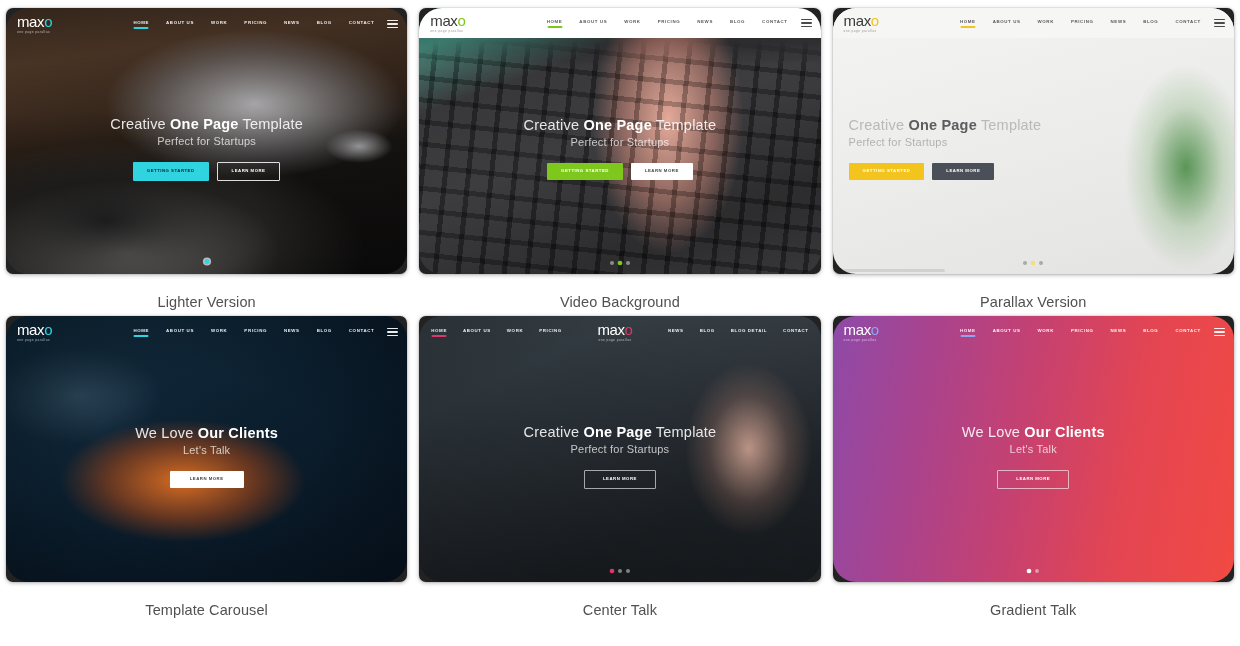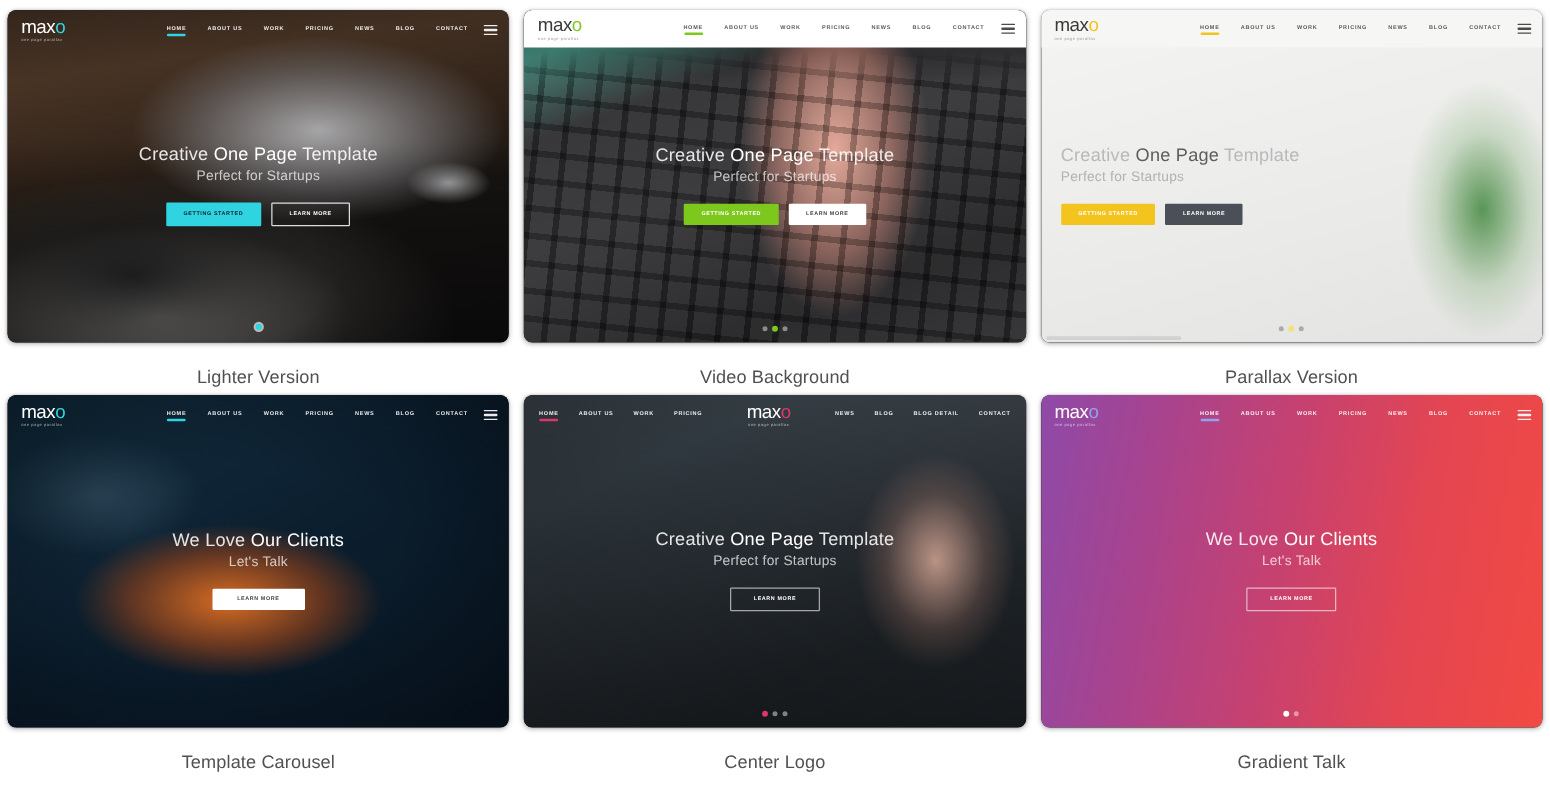--- a/index.html
+++ b/index.html
@@ -28,21 +28,21 @@
   
   .card {
     position: relative;
     width: 100%;
     height: 266px;
     border-radius: 7px;
     overflow: hidden;
     box-shadow: 0 1px 4px rgba(0,0,0,.30), 0 0 0 1px rgba(0,0,0,.05);
     background: #222;
   }
-  .card-inner { position: absolute; inset: 0; overflow: hidden; }
+  .card-inner { position: absolute; inset: 0; overflow: hidden; border-radius: 23px; }
 
   
   .bg { position: absolute; inset: 0; }
 
   
   .bg-desk {
     background:
       radial-gradient(ellipse 60% 45% at 62% 36%, rgba(205,205,208,.95) 0%, rgba(150,150,155,.55) 38%, rgba(0,0,0,0) 62%),
       radial-gradient(ellipse 12% 9% at 88% 52%, rgba(200,200,203,.95) 0%, rgba(0,0,0,0) 70%),
       radial-gradient(ellipse 85% 60% at 30% 92%, rgba(225,223,216,.85) 0%, rgba(120,118,112,.3) 45%, rgba(0,0,0,0) 70%),
@@ -158,21 +158,21 @@
     position: absolute; inset: 32px 0 0 0;
     display: flex; flex-direction: column;
     align-items: center; justify-content: center;
     z-index: 4; padding-bottom: 18px;
   }
   .hero.left { align-items: flex-start; padding-left: 16px; justify-content: center; }
   .h-title {
     font-size: 14.5px; font-weight: 300; letter-spacing: .2px;
     color: rgba(255,255,255,.88); white-space: nowrap; line-height: 1.25;
   }
-  .h-title b { font-weight: 400; color: #fff; }
+  .h-title b { font-weight: 700; color: #fff; }
   .h-sub {
     font-size: 11px; font-weight: 300; letter-spacing: .2px;
     color: rgba(255,255,255,.72); margin-top: 2px; white-space: nowrap;
   }
   .hero.dark-text .h-title { color: #b9b9bb; }
   .hero.dark-text .h-title b { color: #5d5d60; }
   .hero.dark-text .h-sub { color: #b2b2b4; }
 
   .btn-row { display: flex; gap: 8px; margin-top: 15px; }
   .btn {
@@ -423,21 +423,21 @@
           </div>
         </div>
 
         <div class="dots">
           <span class="dot active" style="background:#e0356b"></span>
           <span class="dot"></span>
           <span class="dot"></span>
         </div>
       </div>
     </div>
-    <div class="caption">Center Logo</div>
+    <div class="caption">Center Talk</div>
   </div>
 
   <div class="cell row2">
     <div class="card">
       <div class="card-inner">
         <div class="bg bg-gradient"></div>
 
         <div class="nav">
           <div class="logo">
             <div class="logo-word"><span>max</span><span class="o" style="color:#8fa4ee">o</span></div>

